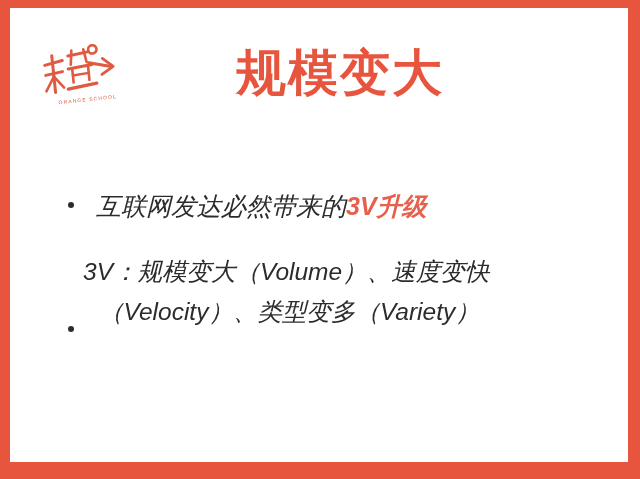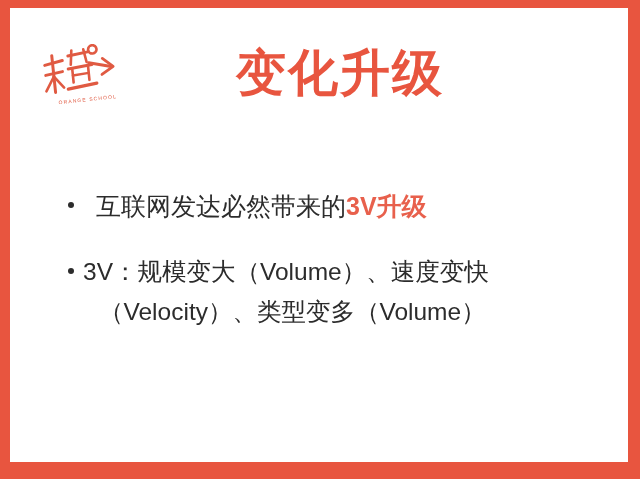--- a/index.html
+++ b/index.html
@@ -68,23 +68,24 @@
   .bullets {
     position: absolute;
     left: 58px;
     top: 178px;
     width: 540px;
   }
   .bullet-row {
     display: flex;
     align-items: flex-start;
     color: #2c2c2c;
+    font-style: italic;
   }
   .bullet-row.b1 { margin-bottom: 26px; }
-  .bullet-row.b2 { margin-bottom: 6px; }
+  .bullet-row.b2 { margin-bottom: 6px; align-items: flex-end; }
 
   .dot {
     flex: 0 0 auto;
     width: 6px;
     height: 6px;
     border-radius: 50%;
     background: #2c2c2c;
     margin-top: 16px;
   }
   .gap-wide   { flex: 0 0 auto; width: 22px; }
@@ -142,33 +143,33 @@
           <path d="M52 20 L74 26" stroke-width="3"></path>
           <path d="M66 17 L76 26 L64 33" stroke-width="2.8" stroke-linejoin="round"></path>
 
           <circle cx="57" cy="7" r="4.2" stroke-width="2.6"></circle>
         </g>
 
         <text x="18" y="58" transform="rotate(-6 40 32)" font-family="'Liberation Sans', sans-serif" font-size="5" letter-spacing="1.1" fill="#e05a42">ORANGE SCHOOL</text>
       </svg>
     </div>
 
-    <div class="title">变化升级</div>
+    <div class="title">规模变大</div>
 
     <div class="bullets">
 
       <div class="bullet-row b1">
         <span class="dot"></span>
         <span class="gap-wide"></span>
         <span class="btext"><span>互联网发达必然带来的</span><span class="hl">3V升级</span></span>
       </div>
 
       <div class="bullet-row b2">
         <span class="dot"></span>
         <span class="gap-narrow"></span>
-        <span class="btext l2"><span>3V：规模变大（Volume）、速度变快</span><span class="line2">（Velocity）、类型变多（Volume）</span></span>
+        <span class="btext l2"><span>3V：规模变大（Volume）、速度变快</span><span class="line2">（Velocity）、类型变多（Variety）</span></span>
       </div>
 
 
     </div>
 
   </div>
 </div>
 
 </body></html>

